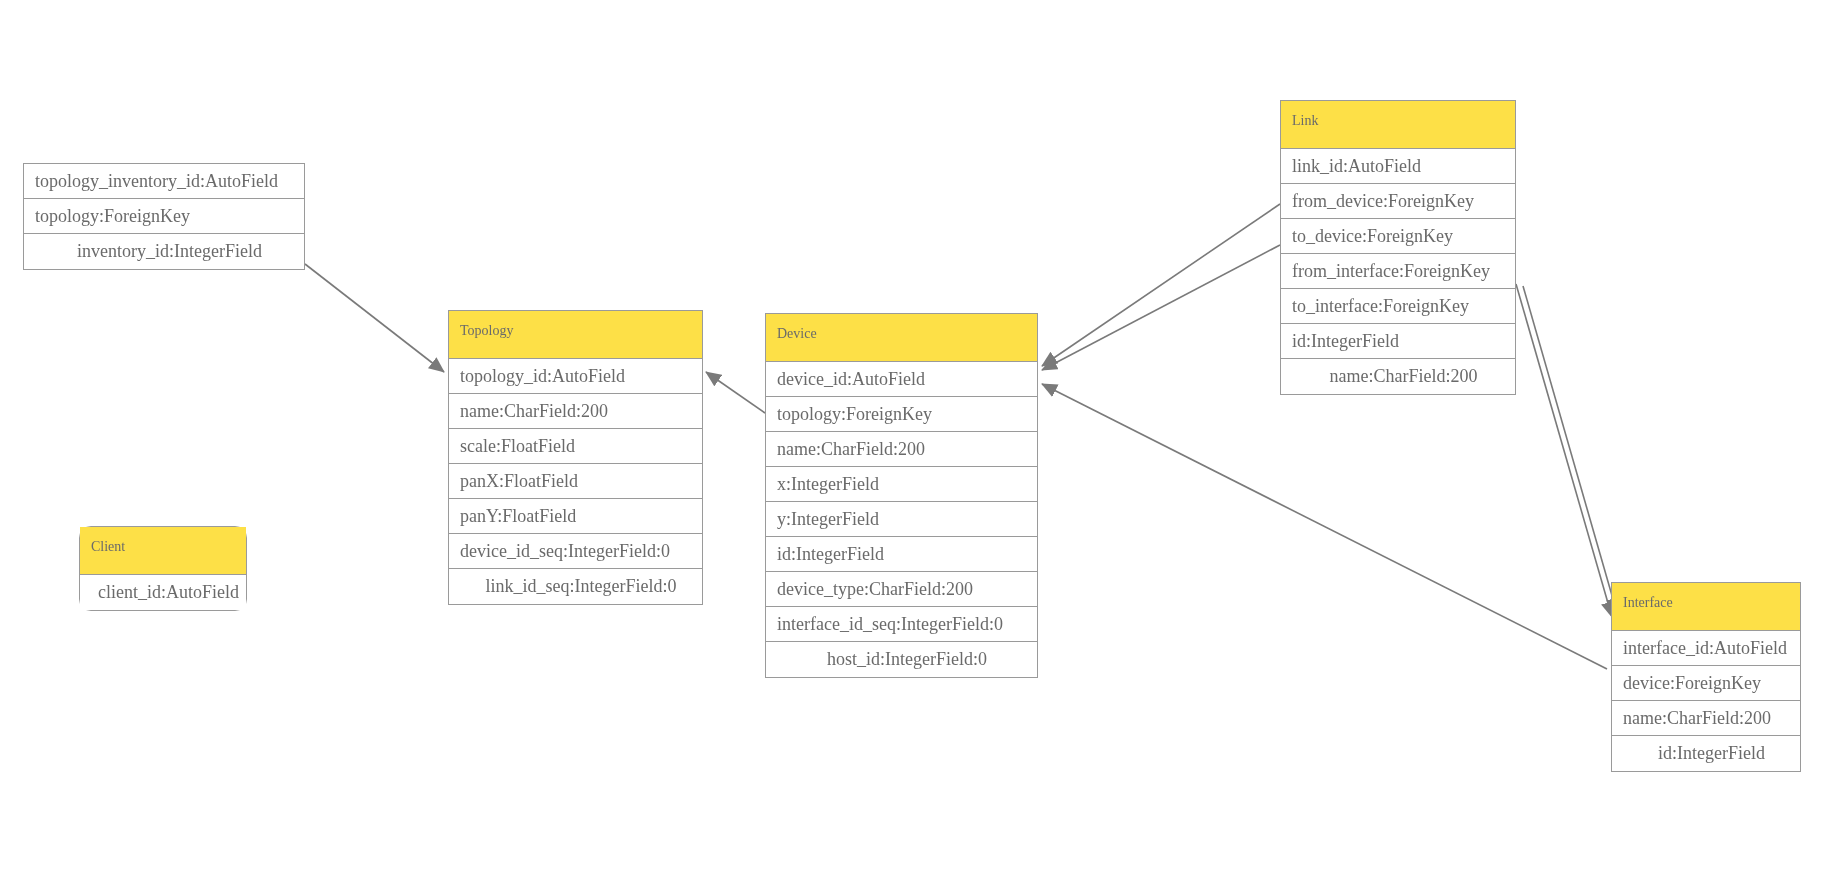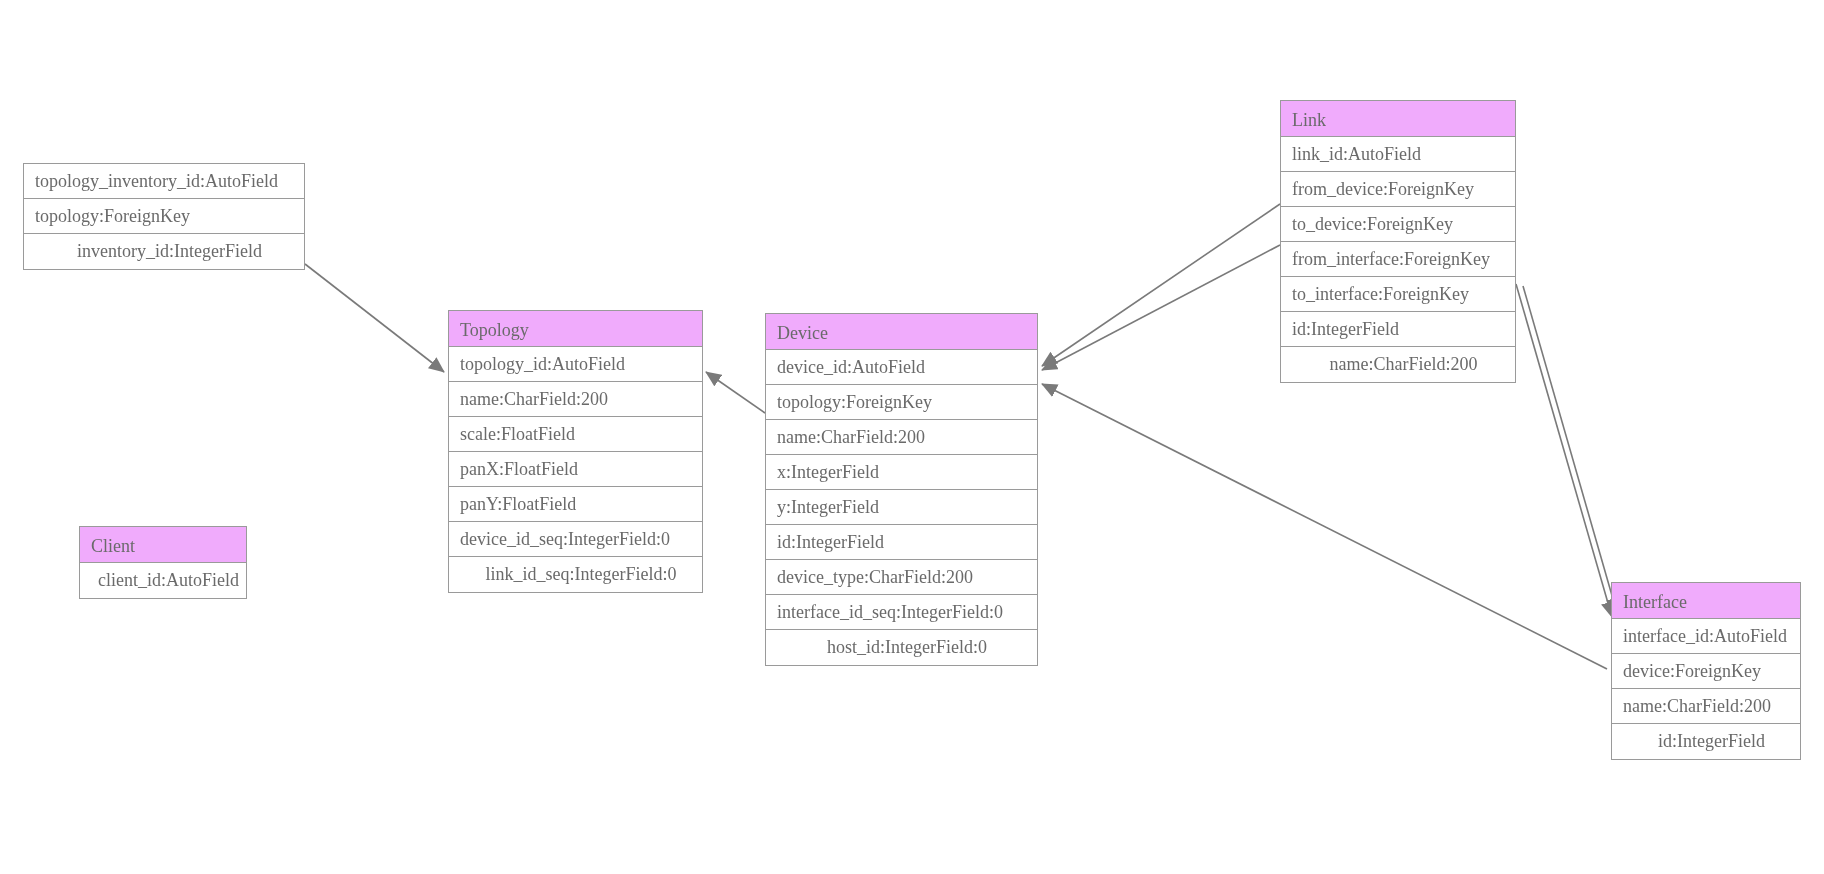--- a/index.html
+++ b/index.html
@@ -26,26 +26,26 @@
   }
   .entity {
     position: absolute;
     box-sizing: border-box;
     border: 1px solid #9a9a9a;
     background: #ffffff;
     z-index: 2;
   }
   .entity-title {
     box-sizing: border-box;
-    background: #f0abfc;
+    background: #fde047;
     border-bottom: 1px solid #9a9a9a;
     color: #6a6a6a;
-    font-size: 18px;
+    font-size: 14px;
     line-height: 39px;
-    height: 36px;
+    height: 48px;
     padding: 0 0 0 11px;
     white-space: nowrap;
     overflow: hidden;
   }
   .entity-field {
     box-sizing: border-box;
     border-bottom: 1px solid #9a9a9a;
     color: #6a6a6a;
     font-size: 18px;
     line-height: 34px;
@@ -86,21 +86,21 @@
 
     <line x1="1523" y1="286" x2="1617" y2="613" stroke="#7a7a7a" stroke-width="1.6" marker-end="url(#arrowhead)"></line>
   </svg>
 
   <div class="entity" style="left:23px; top:163px; width:282px;">
     <div class="entity-field">topology_inventory_id:AutoField</div>
     <div class="entity-field">topology:ForeignKey</div>
     <div class="entity-field last">inventory_id:IntegerField</div>
   </div>
 
-  <div class="entity" style="left:79px; top:526px; width:168px;">
+  <div class="entity" style="left:79px; top:526px; width:168px;border-radius:12px;">
     <div class="entity-title">Client</div>
     <div class="entity-field last">client_id:AutoField</div>
   </div>
 
   <div class="entity" style="left:448px; top:310px; width:255px;">
     <div class="entity-title">Topology</div>
     <div class="entity-field">topology_id:AutoField</div>
     <div class="entity-field">name:CharField:200</div>
     <div class="entity-field">scale:FloatField</div>
     <div class="entity-field">panX:FloatField</div>

